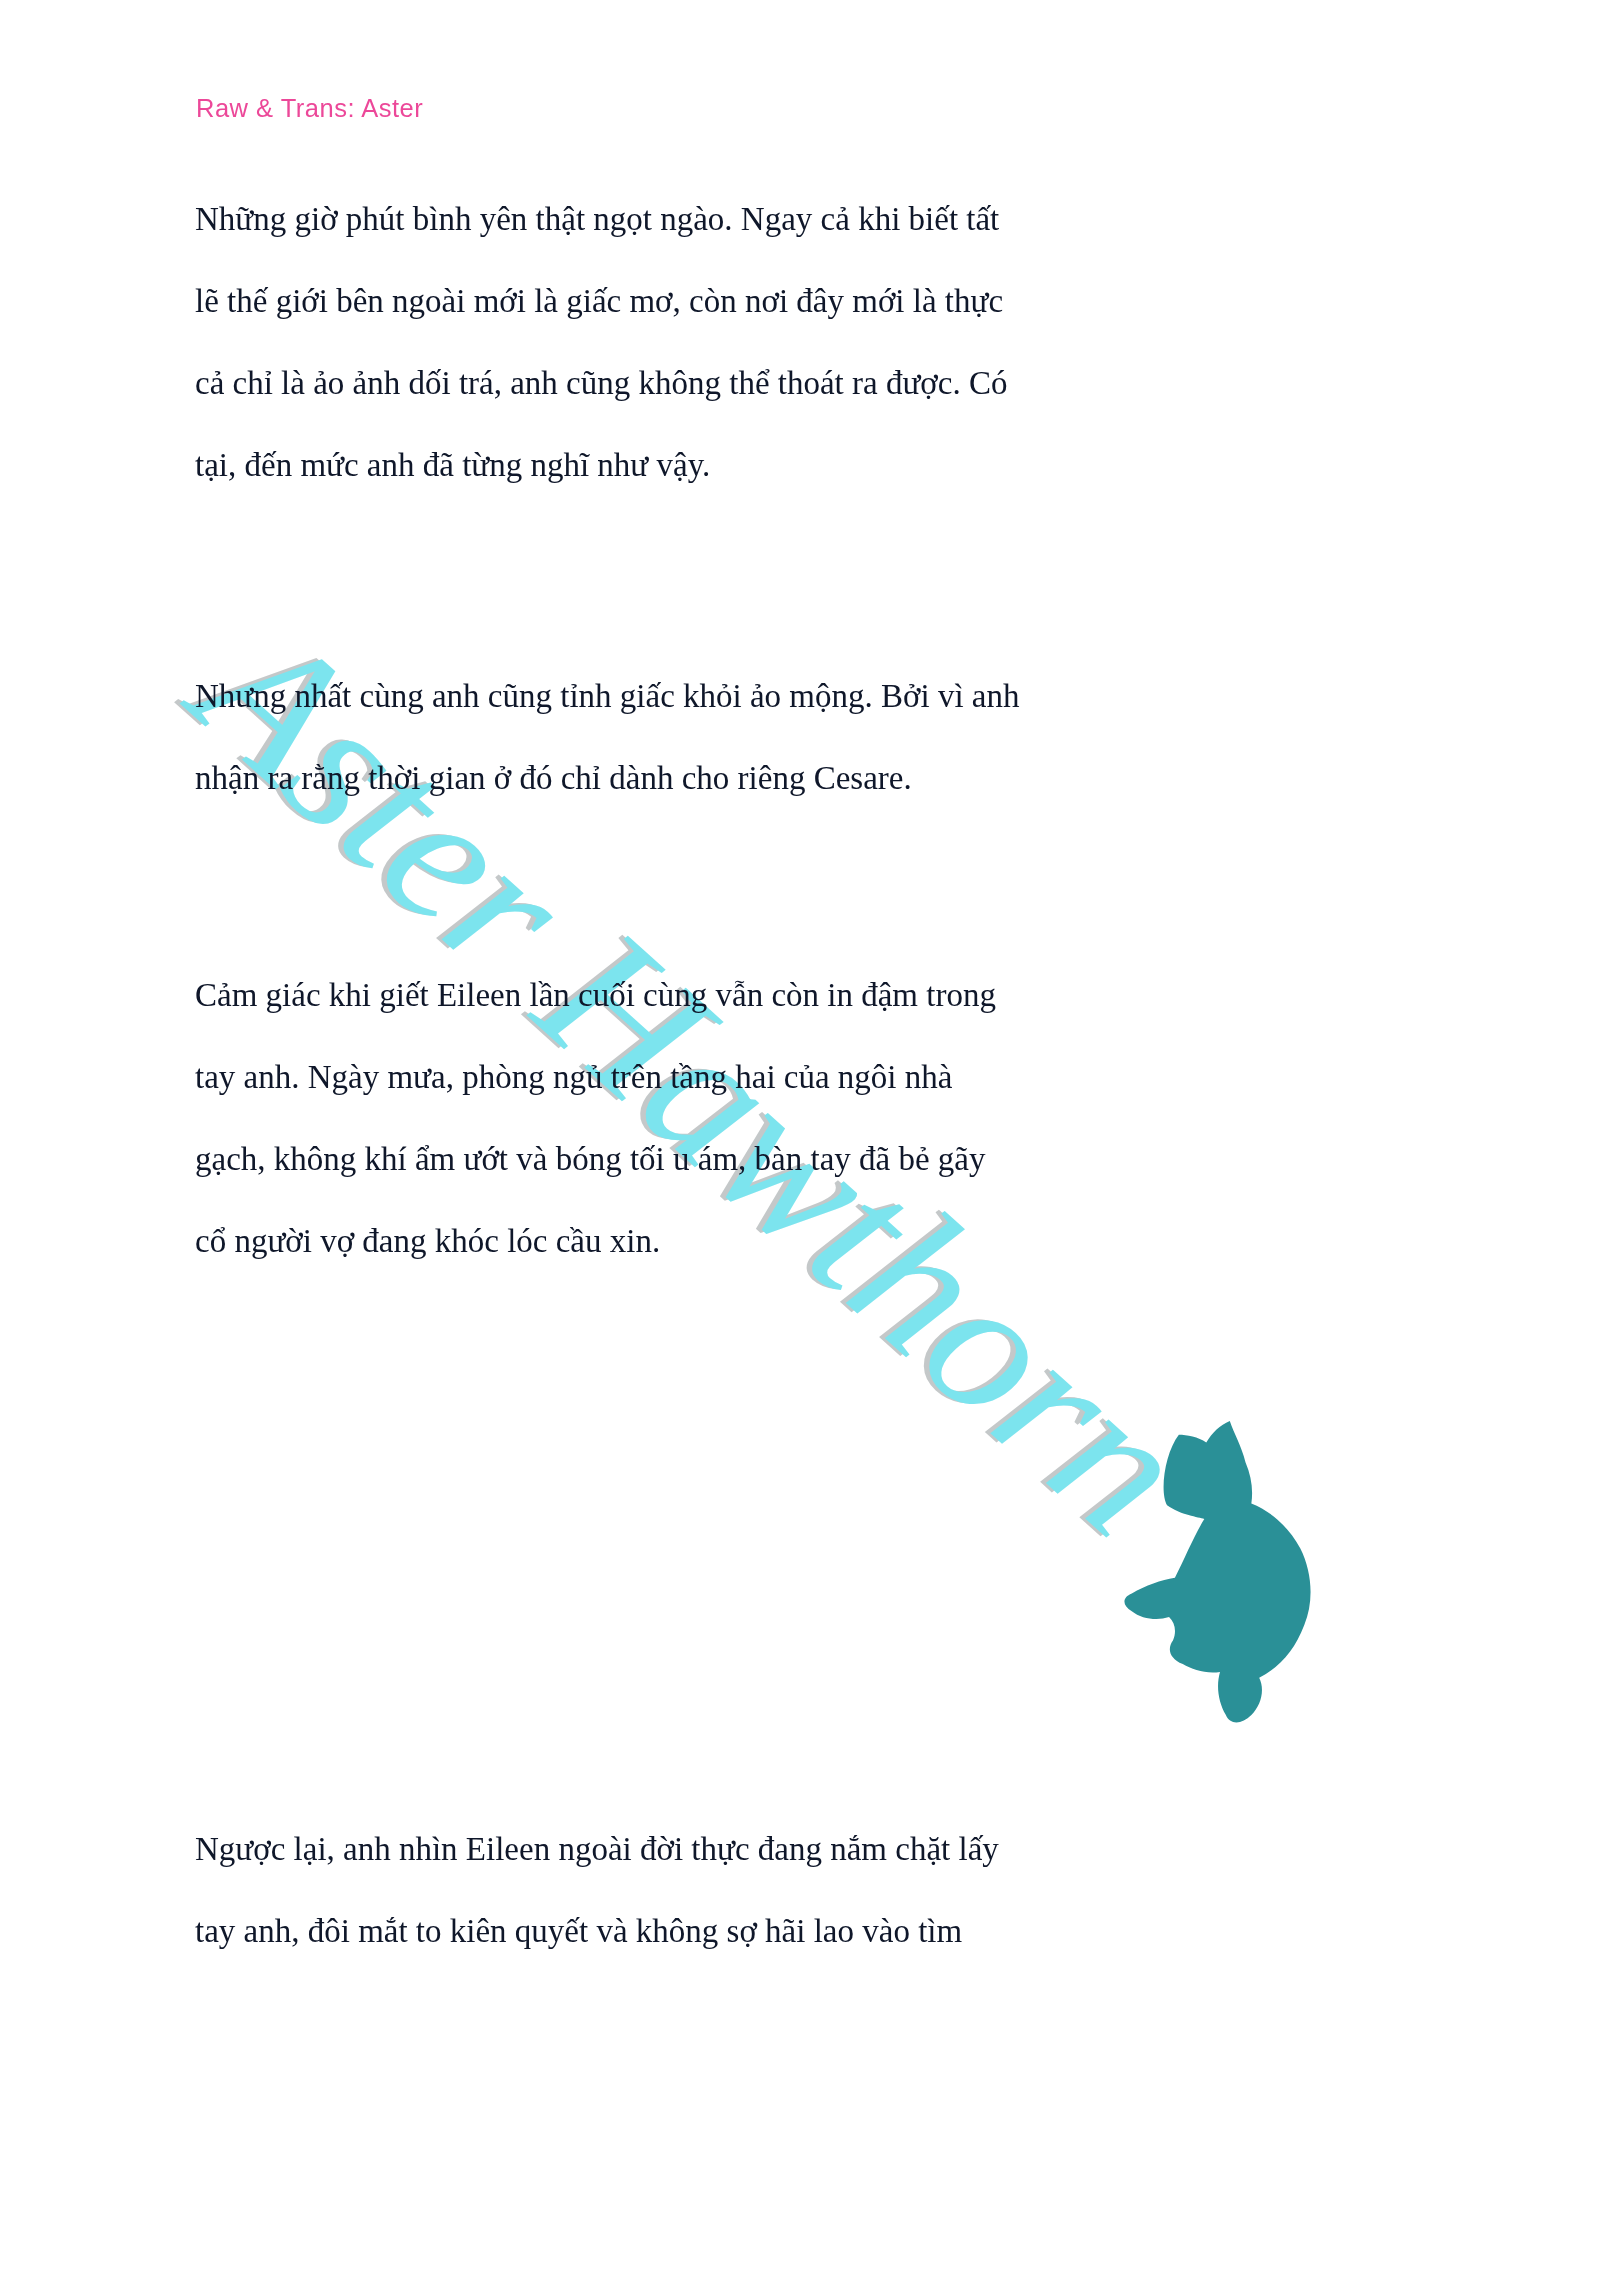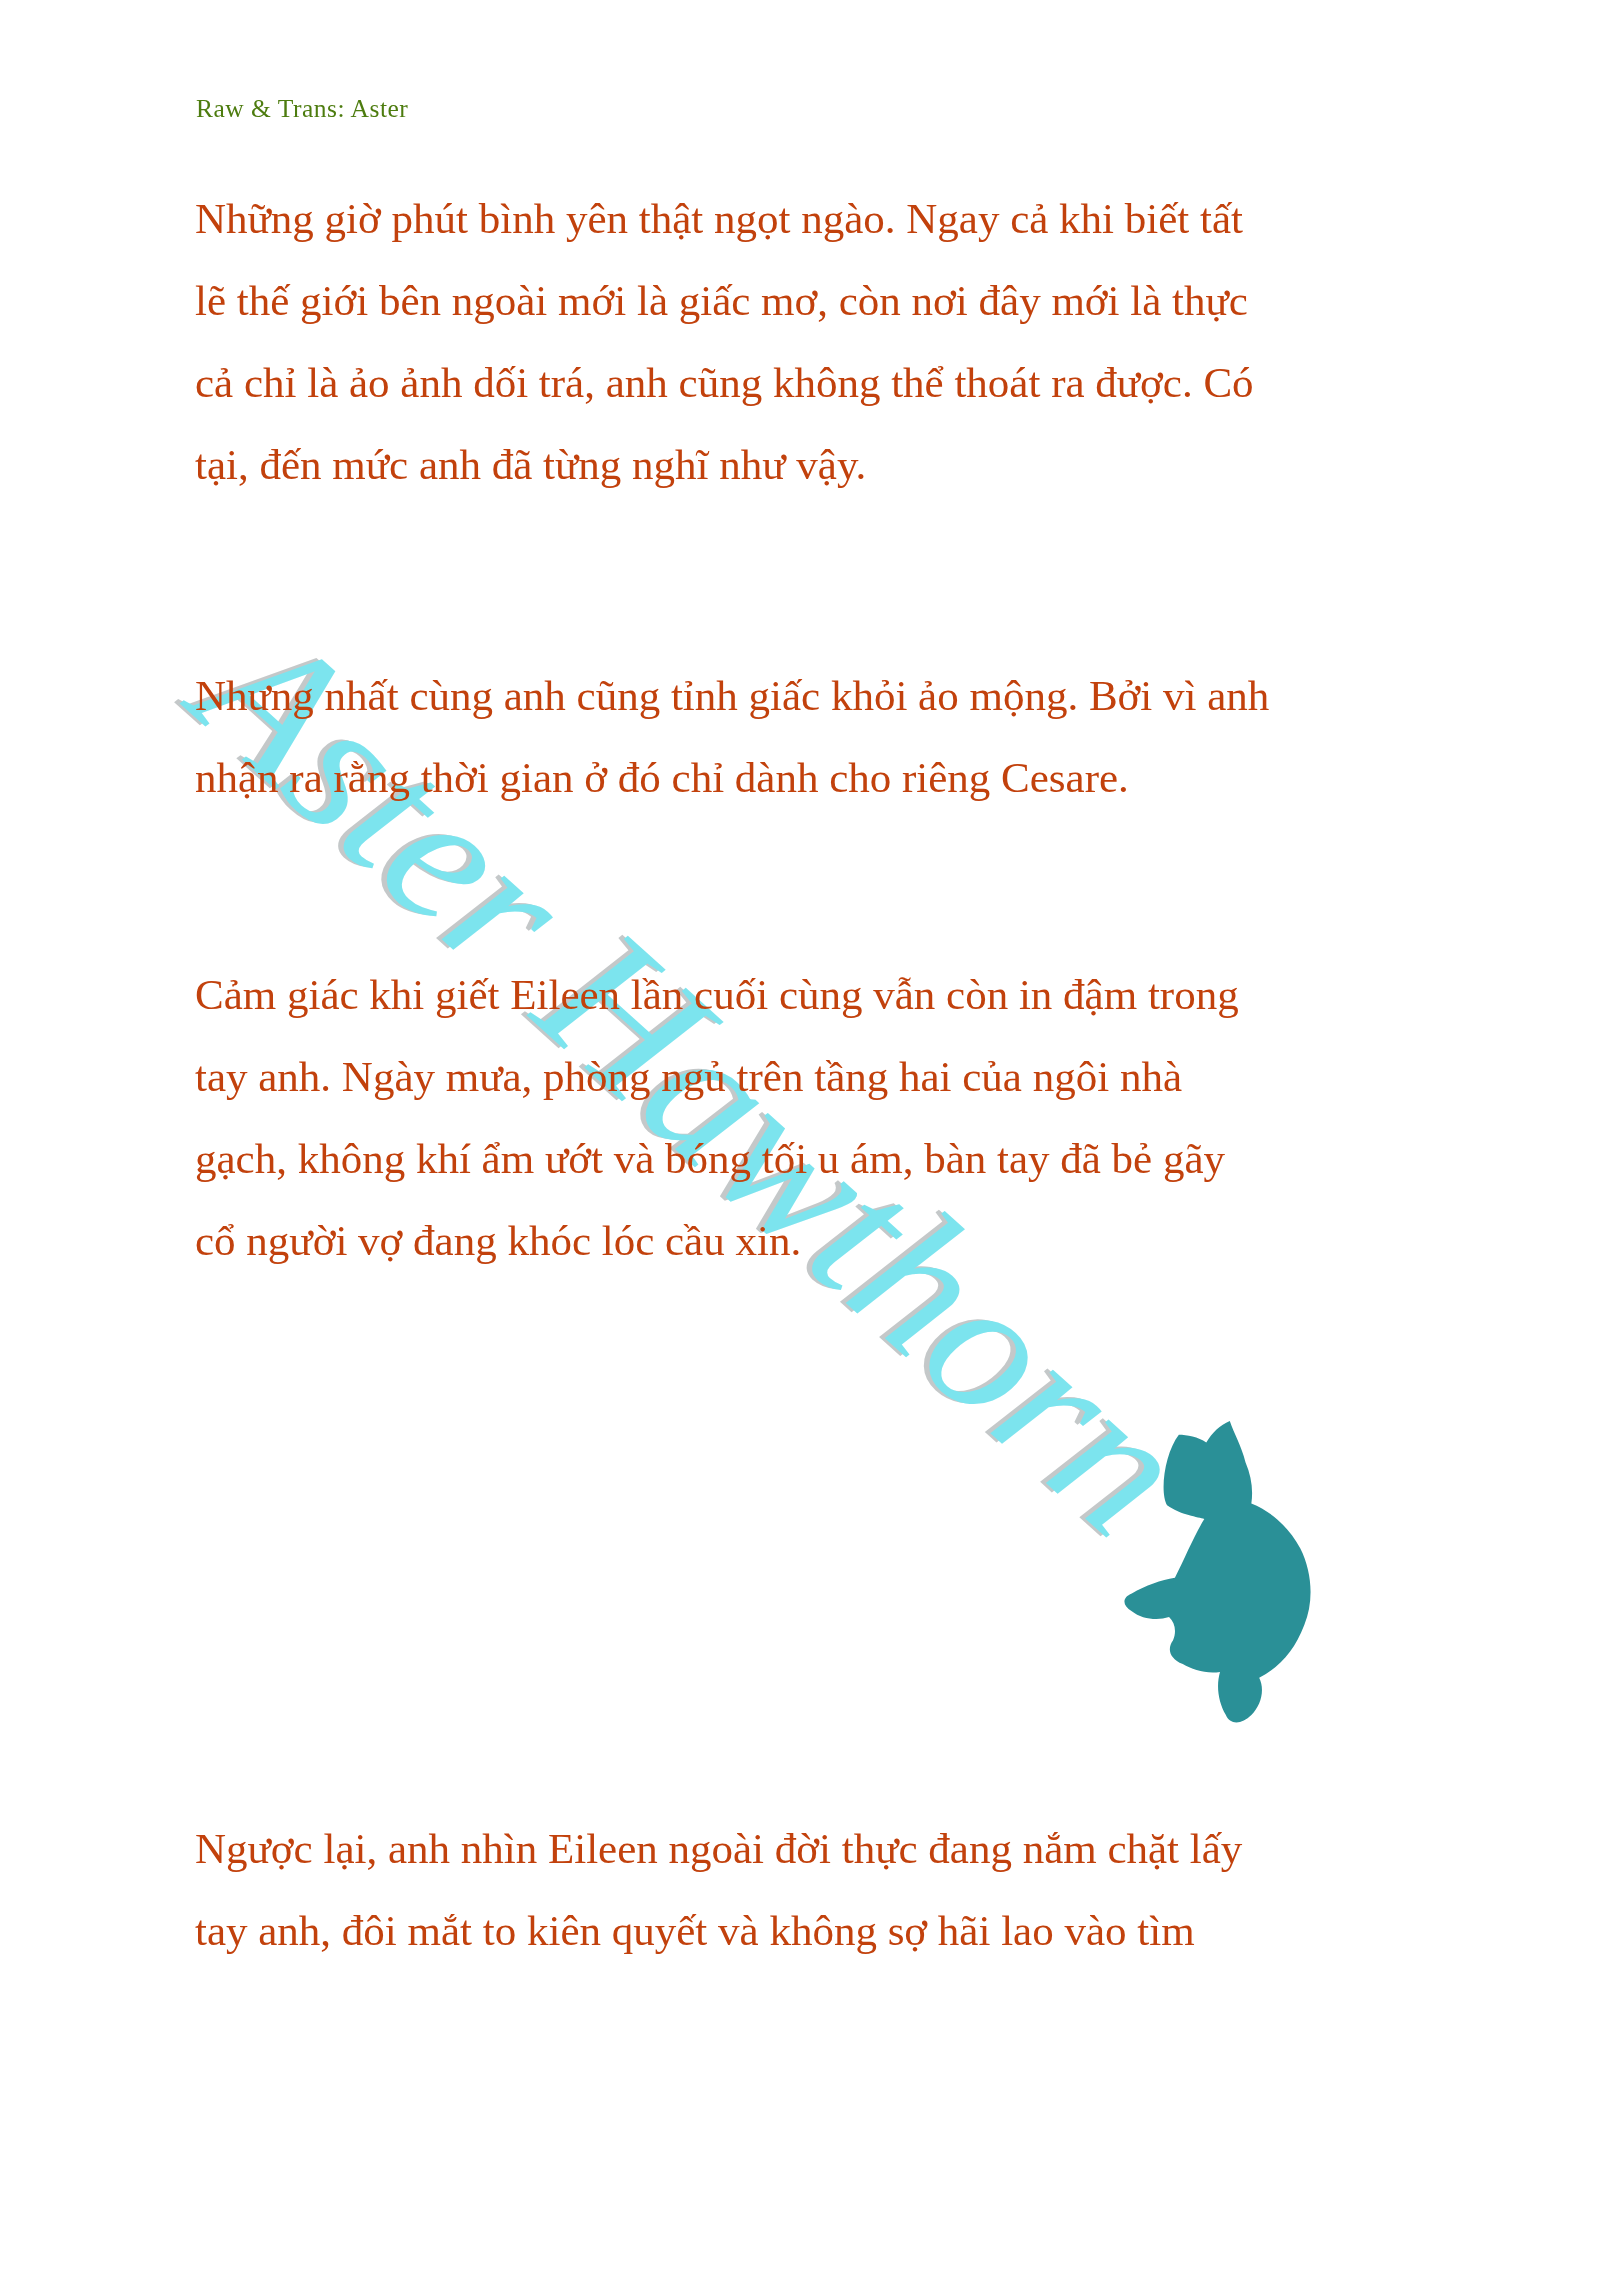--- a/index.html
+++ b/index.html
@@ -5,22 +5,22 @@
   html,body{margin:0;padding:0;background:#888;}
   .page{
     position:relative;
     width:1621px;height:2293px;
     background:var(--bg,#ffffff);
     overflow:hidden;
     font-family:"Liberation Serif", serif;
   }
   .header{
     position:absolute;left:196px;top:94px;
-    font-family:Liberation Serif, serif;
-    font-size:25.5px;color:#4d7c0f;z-index:3;
+    font-family:Liberation Sans, sans-serif;
+    font-size:25.5px;color:#ec4899;z-index:3;
     letter-spacing:0.5px;
     white-space:pre;
     text-align:right;
   }
   .watermark{
     position:absolute;left:296px;top:590px;
     font-family:"Liberation Serif", serif;
     font-style:italic;
     font-size:194px;line-height:1;
     color:var(--wm,#7ce4ee);
@@ -31,21 +31,21 @@
     z-index:1;
     pointer-events:none;
   }
   .cat{
     position:absolute;left:1122px;top:1419px;
     width:196px;height:304px;z-index:2;
   }
   .body-text{position:absolute;left:0;top:0;width:100%;height:100%;z-index:3;}
   .para{
     position:absolute;left:195px;width:1245px;
-    font-size:43px;color:#c2410c;
+    font-size:33px;color:#0f172a;
   }
   .para .line{
     height:82px;line-height:82px;
     white-space:pre;
   }
   .para-1{top:178px;}
   .para-2{top:655px;}
   .para-3{top:954px;}
   .para-4{top:1416px;}
   .para-5{top:1808px;}

